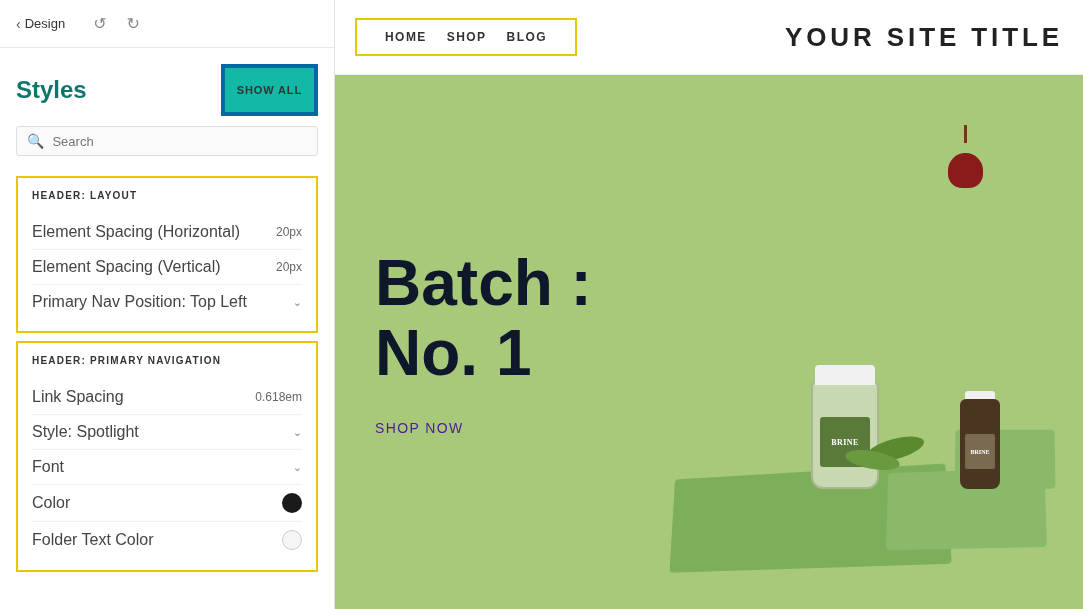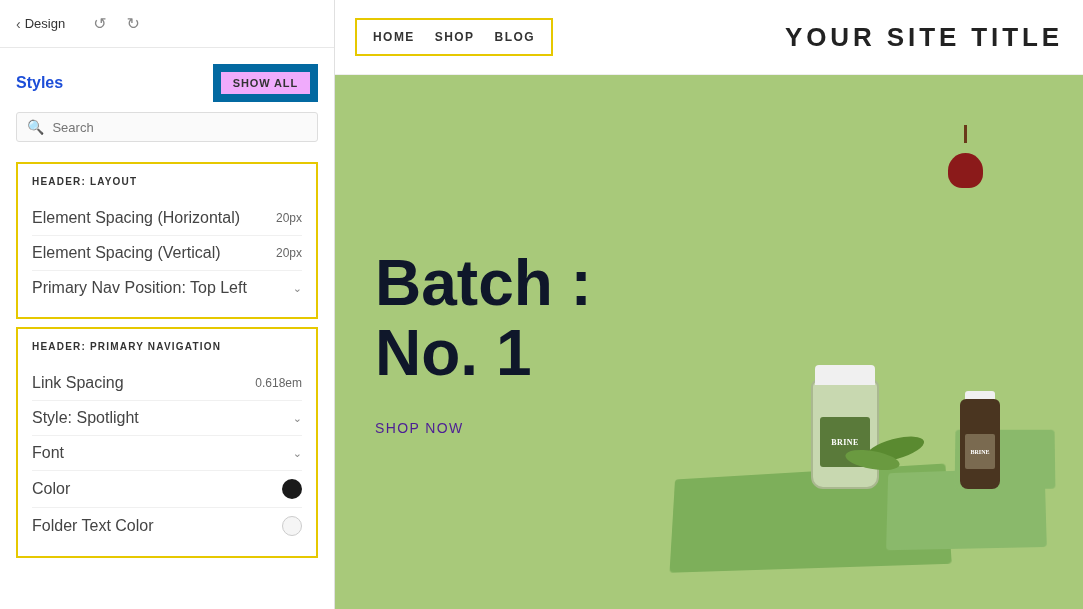--- a/index.html
+++ b/index.html
@@ -55,33 +55,33 @@
     }
 
     .styles-header {
       display: flex;
       align-items: center;
       justify-content: space-between;
       padding: 16px 16px 10px;
     }
 
     .styles-title {
-      font-size: 16px;
+      font-size: 24px;
       font-weight: 600;
-      color: #1d4ed8;
+      color: #0f766e;
     }
 
     .show-all-btn {
-      border: 8px solid #0369a1;
-      background: #f0abfc;
+      border: 4px solid #0369a1;
+      background: #14b8a6;
       color: #333;
       font-size: 11px;
       font-weight: 700;
       letter-spacing: 0.08em;
-      padding: 5px 12px;
+      padding: 16px 12px;
       cursor: pointer;
     }
 
     .search-bar {
       margin: 0 16px 12px;
       display: flex;
       align-items: center;
       border: 1px solid #ddd;
       border-radius: 3px;
       padding: 6px 10px;
@@ -183,21 +183,21 @@
       background: #fff;
       display: flex;
       align-items: center;
       padding: 14px 20px;
       border-bottom: 1px solid #eee;
       min-height: 75px;
     }
 
     .nav-box {
       border: 2px solid #e6c800;
-      padding: 10px 16px;
+      padding: 10px 28px;
       display: flex;
       gap: 20px;
       align-items: center;
     }
 
     .nav-item {
       font-size: 12px;
       font-weight: 600;
       letter-spacing: 0.12em;
       color: #333;

